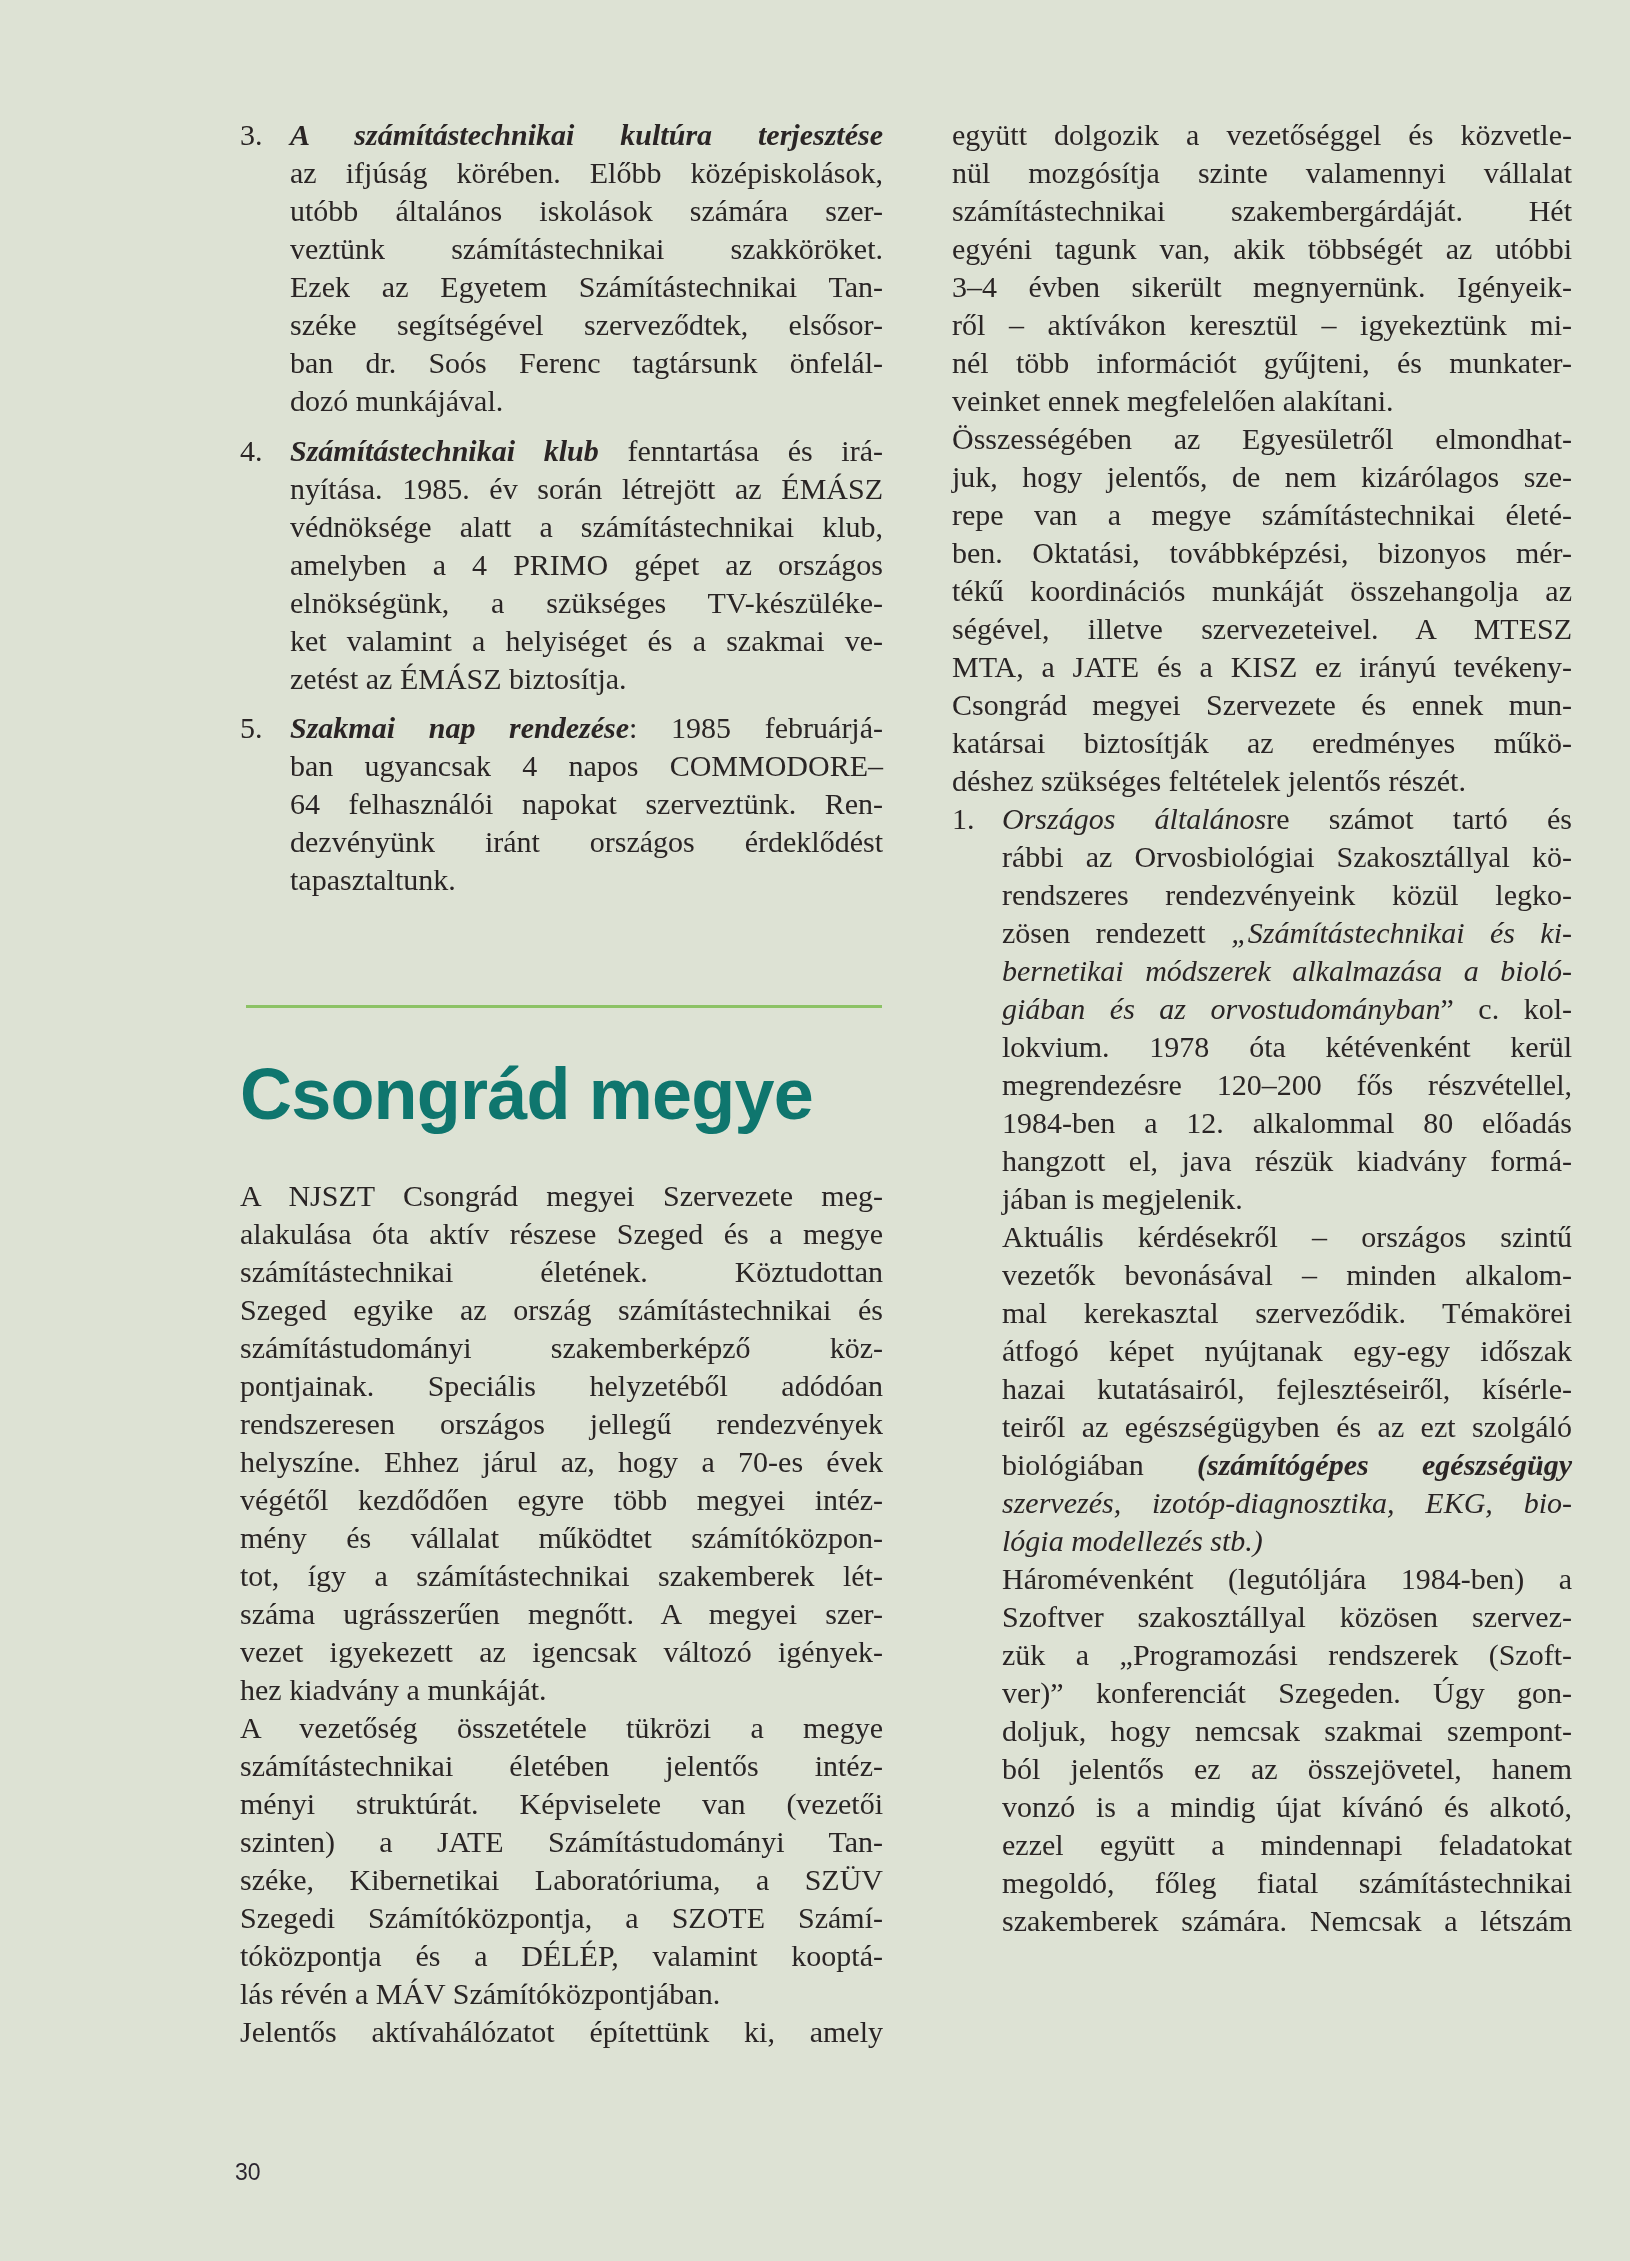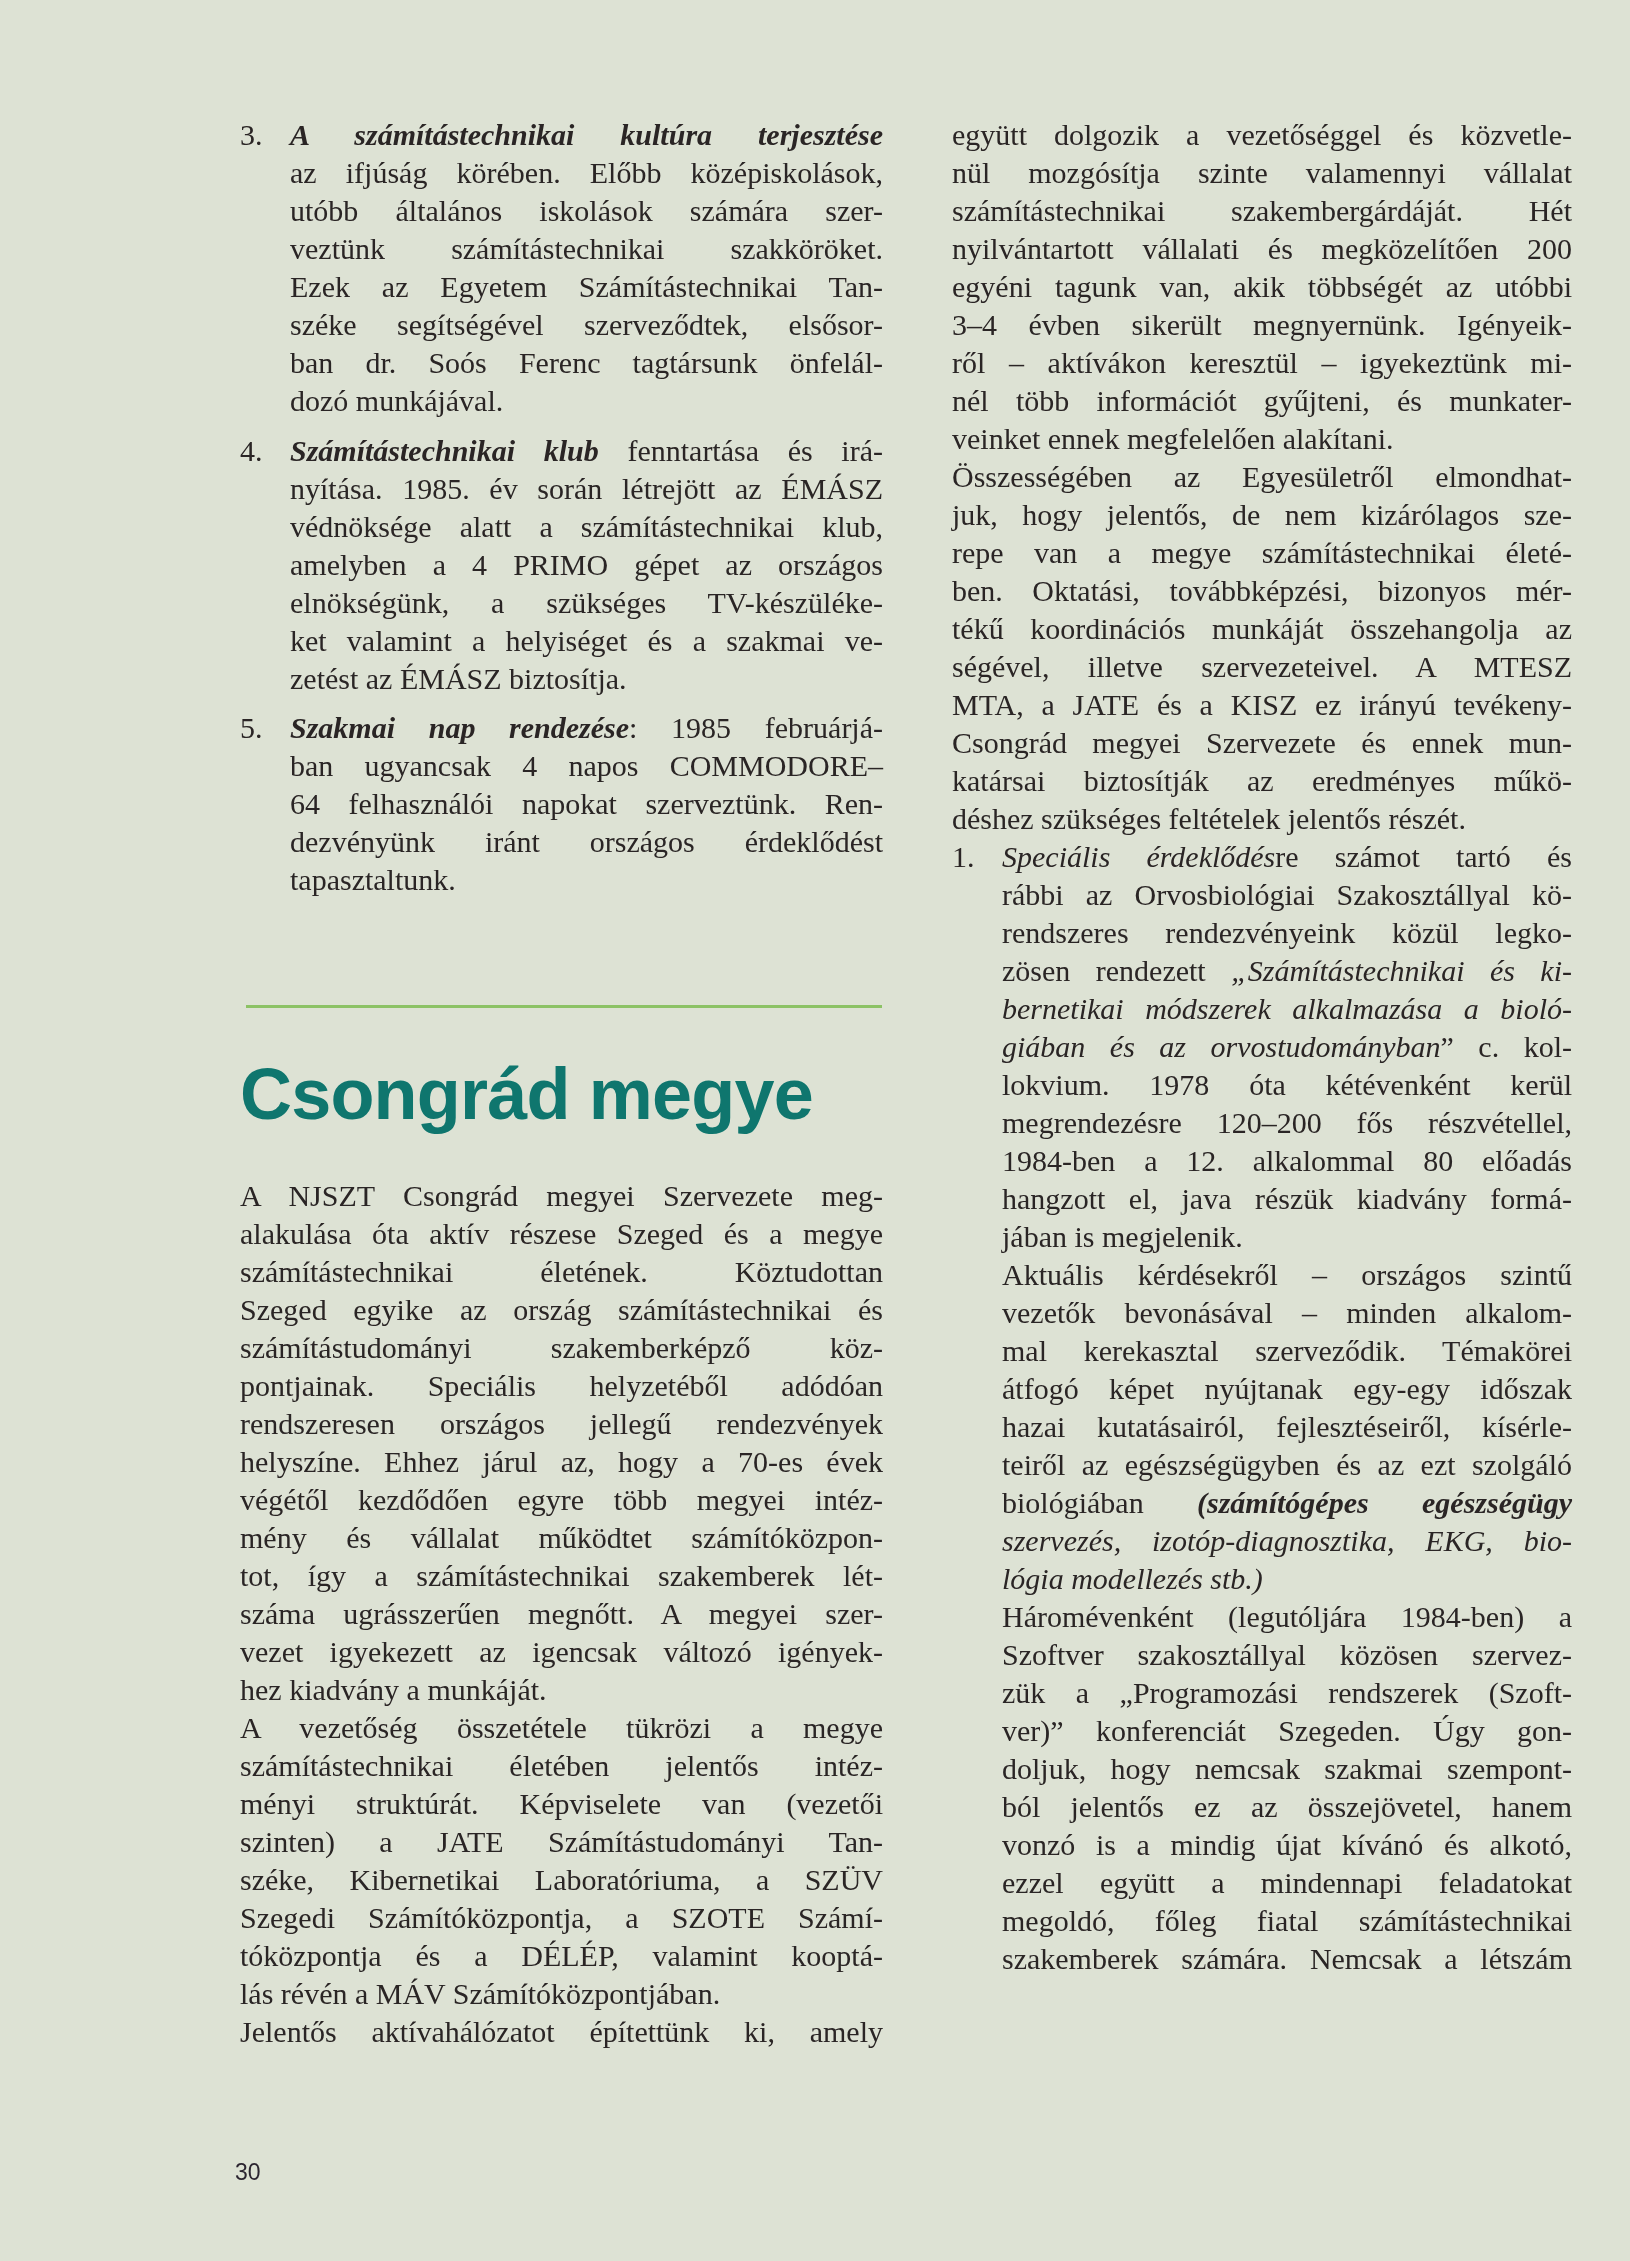--- a/index.html
+++ b/index.html
@@ -105,42 +105,41 @@
   <div>
     <span class="ln">Jelentős aktívahálózatot építettünk ki, amely</span>
   </div>
 </div>
 
 <div class="col col-right">
   <div>
     <span class="ln">együtt dolgozik a vezetőséggel és közvetle-</span>
     <span class="ln">nül mozgósítja szinte valamennyi vállalat</span>
     <span class="ln">számítástechnikai szakembergárdáját. Hét</span>
-    <span class="ln">nyilvántartott vállalati és megközelítően 200</span>
     <span class="ln">egyéni tagunk van, akik többségét az utóbbi</span>
     <span class="ln">3–4 évben sikerült megnyernünk. Igényeik-</span>
     <span class="ln">ről – aktívákon keresztül – igyekeztünk mi-</span>
     <span class="ln">nél több információt gyűjteni, és munkater-</span>
     <span class="ln last">veinket ennek megfelelően alakítani.</span>
   </div>
   <div>
     <span class="ln">Összességében az Egyesületről elmondhat-</span>
     <span class="ln">juk, hogy jelentős, de nem kizárólagos sze-</span>
     <span class="ln">repe van a megye számítástechnikai életé-</span>
     <span class="ln">ben. Oktatási, továbbképzési, bizonyos mér-</span>
     <span class="ln">tékű koordinációs munkáját összehangolja az</span>
     <span class="ln">ségével, illetve szervezeteivel. A MTESZ</span>
     <span class="ln">MTA, a JATE és a KISZ ez irányú tevékeny-</span>
     <span class="ln">Csongrád megyei Szervezete és ennek mun-</span>
     <span class="ln">katársai biztosítják az eredményes műkö-</span>
     <span class="ln last">déshez szükséges feltételek jelentős részét.</span>
   </div>
   <div class="item">
     <span class="num">1.</span>
-    <span class="ln"><span class="i">Speciális érdeklődés</span><span>re számot tartó és</span></span>
+    <span class="ln"><span class="i">Országos általános</span><span>re számot tartó és</span></span>
     <span class="ln">rábbi az Orvosbiológiai Szakosztállyal kö-</span>
     <span class="ln">rendszeres rendezvényeink közül legko-</span>
     <span class="ln"><span>zösen rendezett </span><span class="i">„Számítástechnikai és ki-</span></span>
     <span class="ln i">bernetikai módszerek alkalmazása a bioló-</span>
     <span class="ln"><span class="i">giában és az orvostudományban</span><span>” c. kol-</span></span>
     <span class="ln">lokvium. 1978 óta kétévenként kerül</span>
     <span class="ln">megrendezésre 120–200 fős részvétellel,</span>
     <span class="ln">1984-ben a 12. alkalommal 80 előadás</span>
     <span class="ln">hangzott el, java részük kiadvány formá-</span>
     <span class="ln last">jában is megjelenik.</span>

